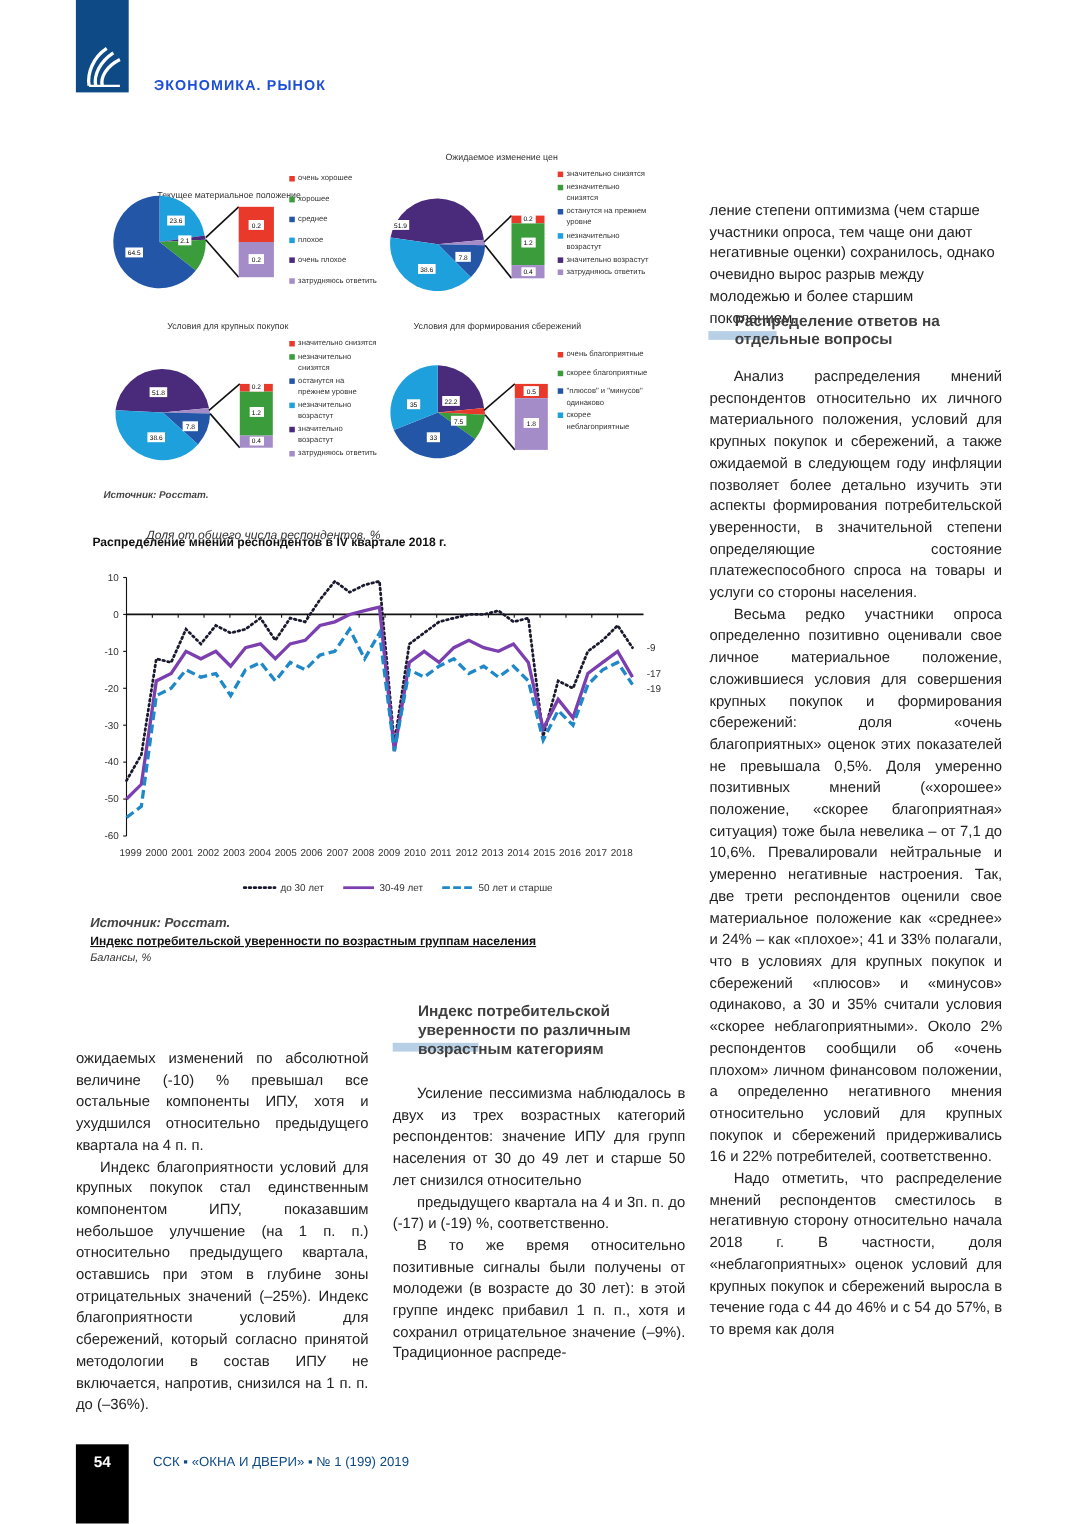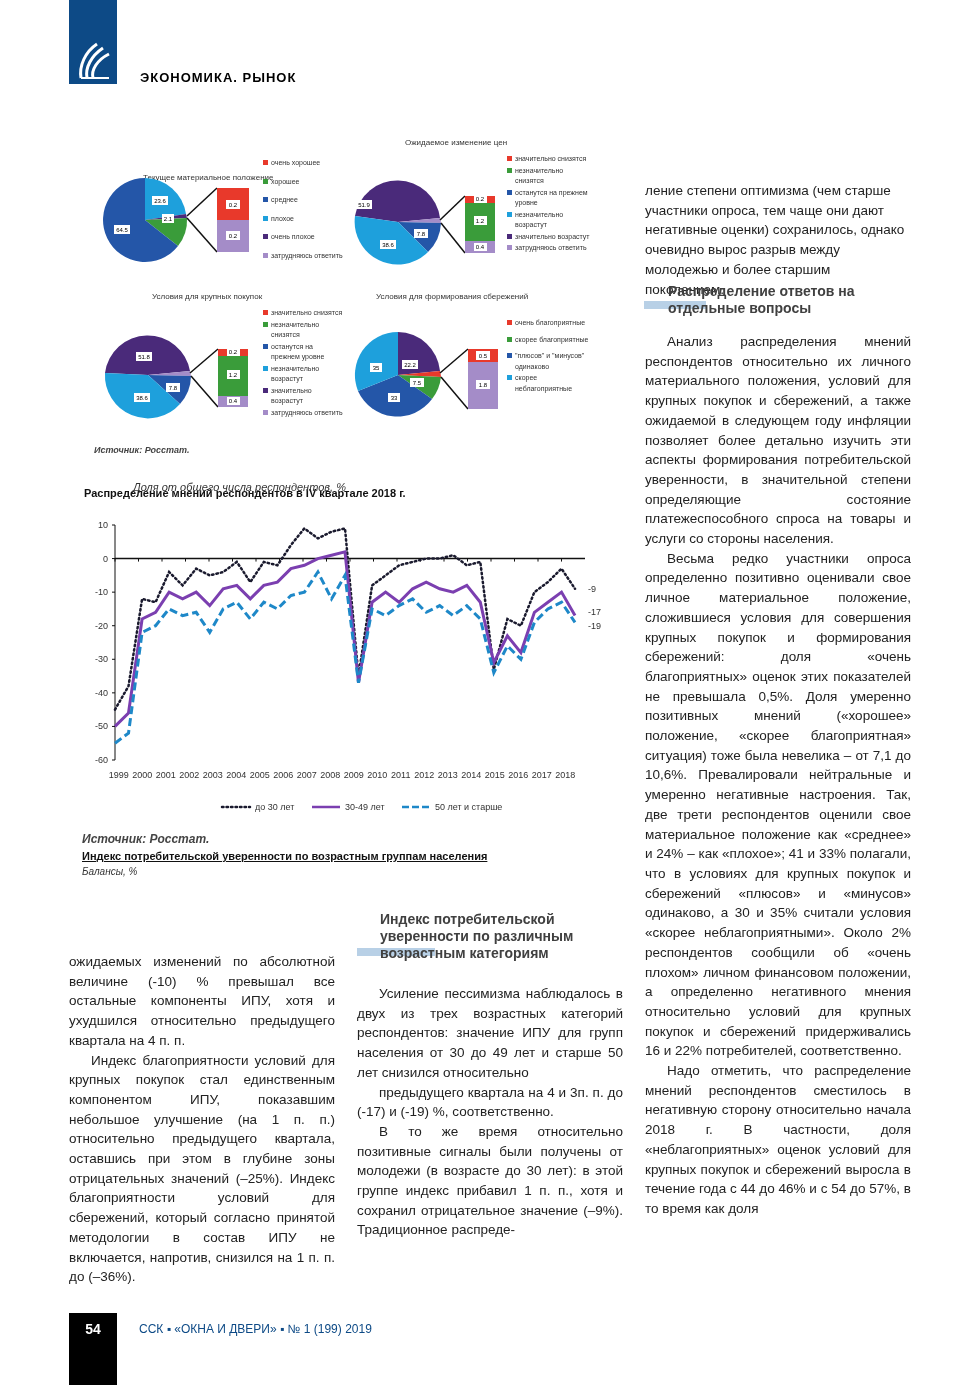--- a/index.html
+++ b/index.html
@@ -1,21 +1,21 @@
 <!DOCTYPE html>
 <html><head>
 <meta charset="utf-8">
 <style>
   * { box-sizing: border-box; margin: 0; padding: 0; }
   body { width: 980px; height: 1385px; background: #fff; position: relative; overflow: hidden;
          font-family: "Liberation Sans", sans-serif; color: #1a1a1a; }
   .top-bar { position: absolute; left: 69px; top: 0; width: 48px; height: 84px; background: #0d4a86; }
   .top-bar svg { position: absolute; left: 6px; top: 38px; }
   .section-title { position: absolute; left: 140px; top: 70px; font-weight: bold; font-size: 13px;
-                   letter-spacing: 1px; color: #000000; }
+                   letter-spacing: 1px; color: #1d4ed8; }
   .pie-title { position: absolute; font-size: 8px; color: #333; white-space: nowrap; }
   .legend { position: absolute; font-size: 7px; color: #333; line-height: 10.5px; }
   .legend .li { display: flex; align-items: flex-start; margin-bottom: 1px; }
   .legend .sw { width: 5px; height: 5px; margin-top: 2px; margin-right: 3px; flex-shrink: 0; }
   .source { position: absolute; font-style: italic; font-weight: bold; color: #444; }
   .caption { position: absolute; font-weight: bold; font-size: 11px; color: #111; }
   .subcaption { position: absolute; font-style: italic; font-size: 11px; color: #333; }
   .col { position: absolute; font-size: 13.5px; line-height: 19.7px; text-align: justify; color: #222; }
   .col p { text-indent: 22px; }
   .col p.noindent { text-indent: 0; margin-top: 47px; }

